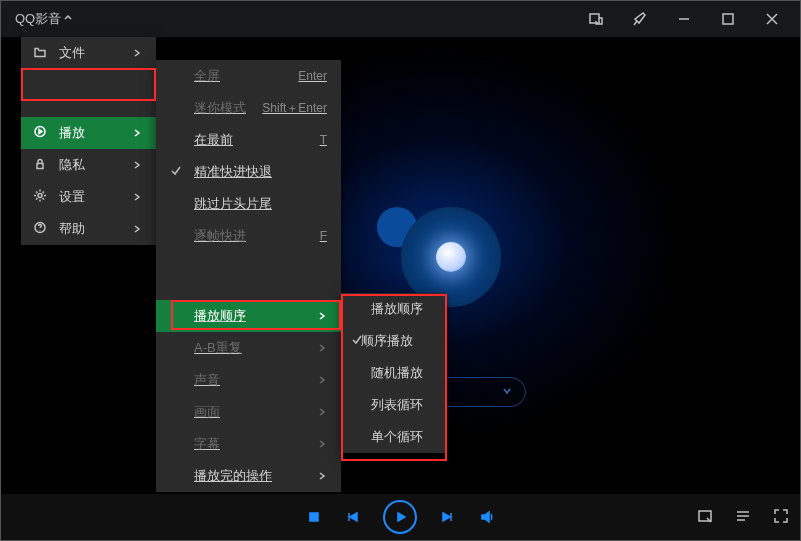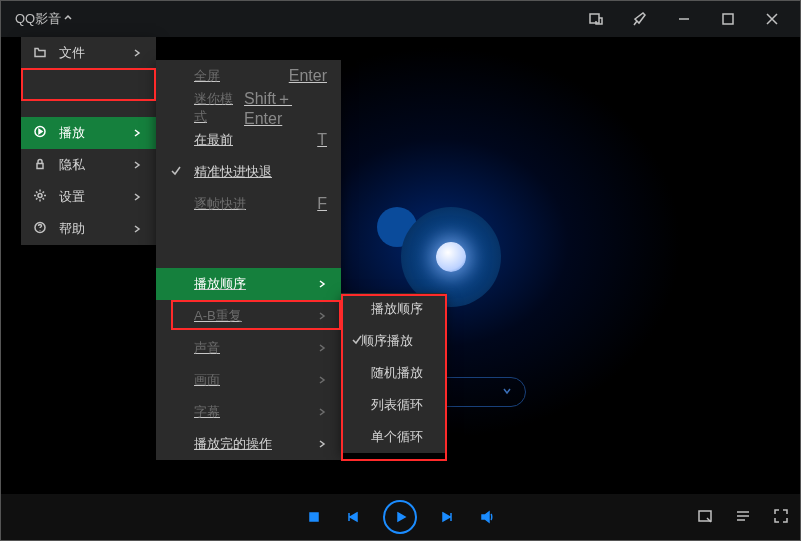--- a/index.html
+++ b/index.html
@@ -65,21 +65,21 @@
     height: 32px;
     display:flex; align-items:center;
     padding: 0 14px 0 38px;
     position: relative;
     color:#d4d4d4;
     cursor: pointer;
   }
   .menu-item.disabled { color:#6d6d6d; cursor:default; }
   .menu-item.active { background:#15803d; color:#fff;margin-top:48px; }
   .menu-item .lead { position:absolute; left:12px; top:50%; transform:translateY(-50%); }
-  .menu-item .trail { margin-left:auto; font-size:16px; color:#8a8a8a; }
+  .menu-item .trail { margin-left:auto; font-size:12px; color:#8a8a8a; }
   .menu-item .chev-r { margin-left:auto; }
   .menu-item .check  { position:absolute; left:14px; top:9px; }
 
   #menu1 { left:20px;  top:36px;  width:135px; }
   #menu1 .menu-item { height:32px;align-items:center; }
 
   #menu2 { left:155px; top:59px;  width:185px;text-decoration:underline; }
   #menu3 { left:340px; top:292px; width:105px; }
 
   .highlight-box { position:absolute; border:2px solid #ff2a2a; pointer-events:none; }
@@ -227,20 +227,23 @@
   <div class="menu-item">
     <span>在最前</span>
     <span class="trail">T</span>
   </div>
   <div class="menu-item">
     <span class="check"><svg width="12" height="12" viewBox="0 0 12 12">
           <path d="M2 6l3 3 5-7"></path>
         </svg></span>
     <span>精准快进快退</span>
   </div>
+  <div class="menu-item">
+    <span>跳过片头片尾</span>
+  </div>
   <div class="menu-item disabled">
     <span>逐帧快进</span>
     <span class="trail">F</span>
   </div>
   <div class="menu-item active">
     <span>播放顺序</span>
     <span class="chev-r"><svg width="10" height="10" viewBox="0 0 10 10" style="stroke:#fff">
           <path d="M3 2 L7 5 L3 8"></path>
         </svg></span>
   </div>

